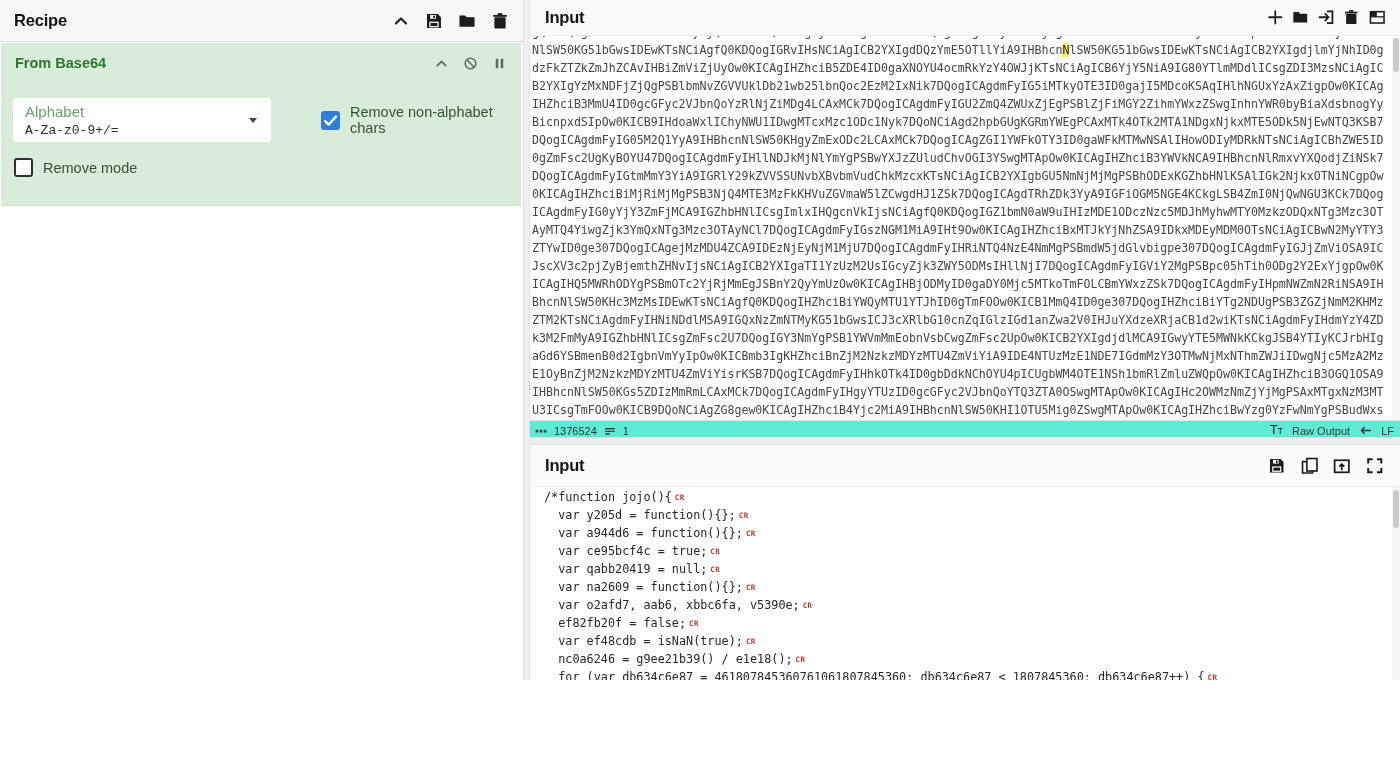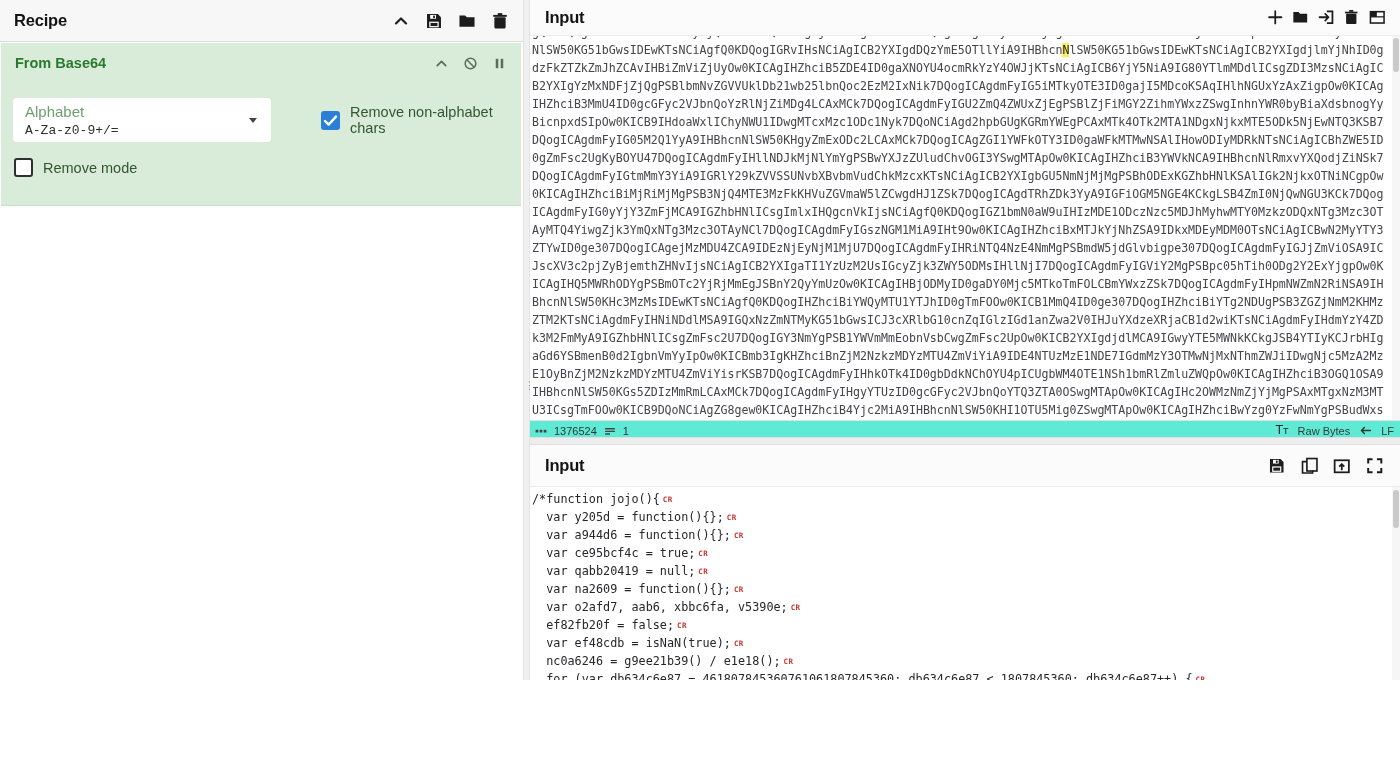--- a/index.html
+++ b/index.html
@@ -62,22 +62,22 @@
   .st-num{font-size:11px;color:#333;}
   .st-right{margin-left:auto;display:flex;align-items:center;gap:9px;padding-right:1px;cursor:pointer;}
   .st-right .icon{width:13px;height:13px;color:#333;}
   .tt{font-weight:normal;color:#222;font-size:12.5px;line-height:12px;}
   .tt .sm{font-size:9px;}
   
   .hsplit{position:absolute;left:0;right:0;top:437px;height:8px;background:#ededed;border-top:1px solid #e0e0e0;
       border-bottom:1px solid #e0e0e0;box-sizing:border-box;cursor:row-resize;text-align:center;}
   .hsplit span{color:#8a8a8a;font-size:13px;line-height:5px;letter-spacing:2px;}
   
-  .output-rows{position:absolute;left:2px;right:9px;top:487px;height:297px;overflow:hidden;
-      font-family:"DejaVu Sans Mono",monospace;font-size:11.8px;line-height:25px;color:#26262b;white-space:pre;cursor:text;}
+  .output-rows{position:absolute;left:14px;right:9px;top:487px;height:297px;overflow:hidden;
+      font-family:"DejaVu Sans Mono",monospace;font-size:11.8px;line-height:20px;color:#26262b;white-space:pre;cursor:text;}
   .orow{height:18px;}
   .cr{font-size:7.5px;color:var(--cr,#c6342e);margin-left:3px;letter-spacing:0.4px;font-weight:bold;
       font-family:"DejaVu Sans Mono",monospace;vertical-align:1px;}
   
   .sb{position:absolute;right:0;width:8px;background:#f6f6f6;}
   .sb .thumb{position:absolute;left:1px;width:6px;background:#c9c9c9;border-radius:3px;cursor:pointer;}
   .sb.in{top:36px;height:384px;}
   .sb.out{top:487px;height:297px;}
 </style>
 </head>
@@ -224,21 +224,21 @@
         <span class="st-num">1376524</span>
         <span class="icon">
           <svg viewBox="0 0 16 16">
               <path d="M1.5 5h13M1.5 8.5h13M1.5 12h6.5" stroke="currentColor" stroke-width="1.7" fill="none"></path>
             </svg>
         </span>
         <span class="st-num">1</span>
       </div>
       <div class="st-right">
         <span class="tt">T<span class="sm">T</span></span>
-        <span>Raw Bytes</span>
+        <span>Raw Output</span>
         <span class="icon">
           <svg viewBox="0 0 16 16">
               <path d="M14 8H3M6.6 4.4L3 8l3.6 3.6" stroke="currentColor" stroke-width="1.8" fill="none" stroke-linecap="round" stroke-linejoin="round"></path>
             </svg>
         </span>
         <span>LF</span>
       </div>
     </div>
 
     <div class="hsplit"><span>•••</span></div>

